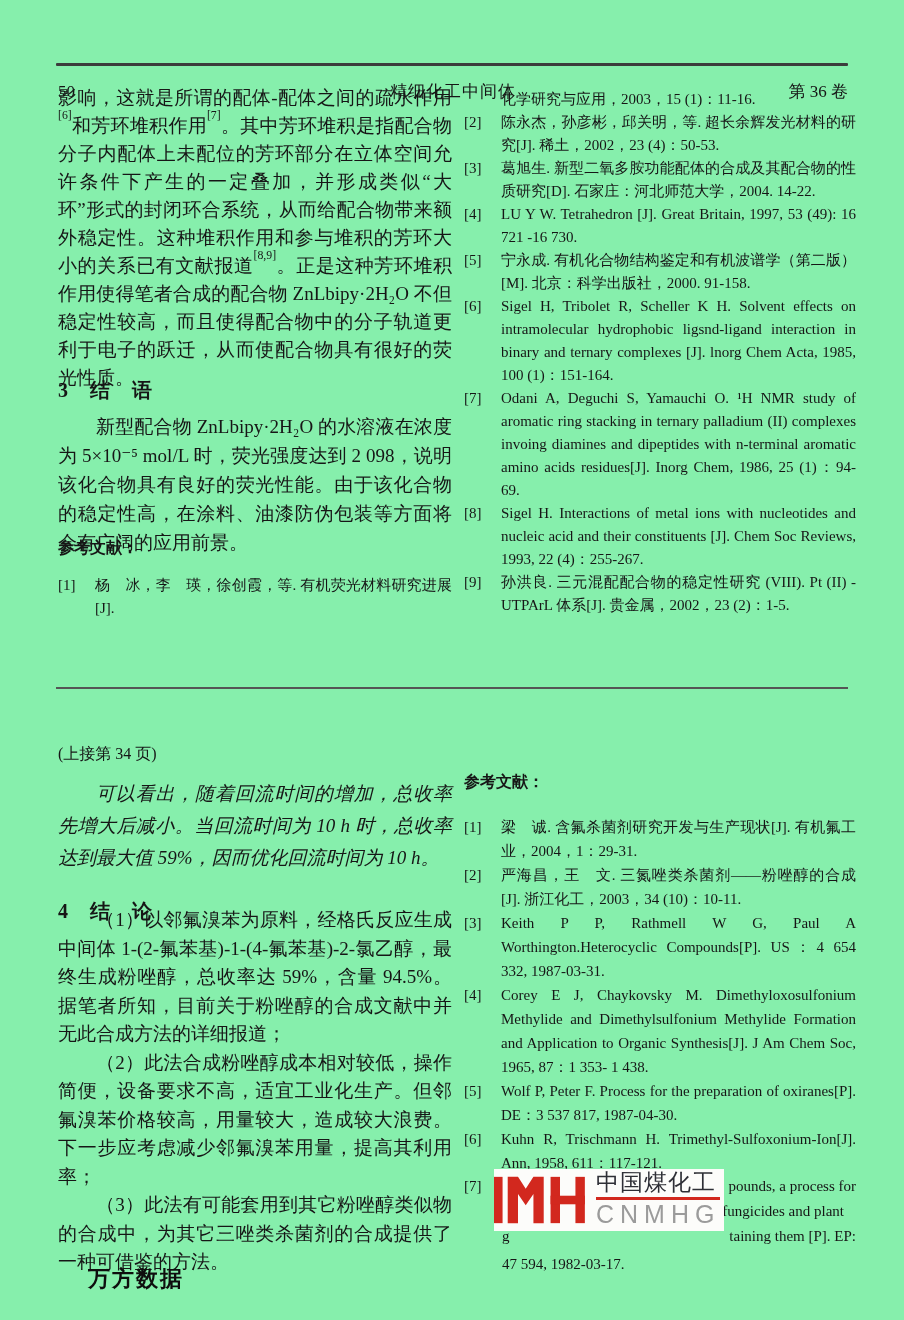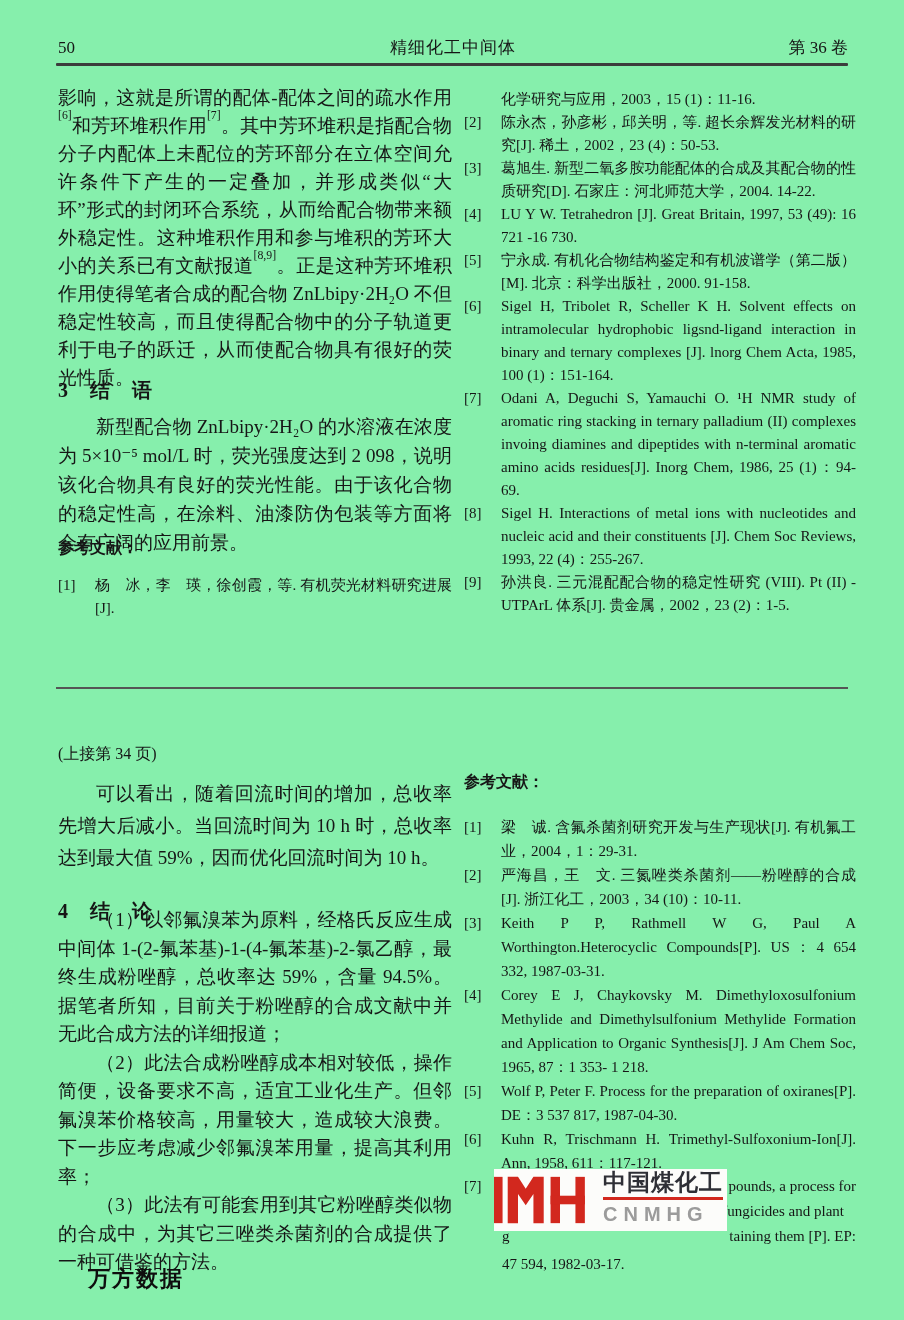--- a/index.html
+++ b/index.html
@@ -10,21 +10,21 @@
     background:#86efac;
     margin:0 auto;
     overflow:hidden;
     color:#161616;
     font-family:"Liberation Serif","DejaVu Serif",serif;
   }
   
   .header-row{position:absolute;top:36px;left:58px;width:790px;display:grid;grid-template-columns:1fr auto 1fr;align-items:baseline;font-size:17px;}
   .header-page{justify-self:start;}
   .header-title{justify-self:center;letter-spacing:1px;}
-  .header-vol{justify-self:end;}
+  .header-vol{justify-self:end;margin-top:44px;}
   .header-rule{position:absolute;top:63px;left:56px;width:792px;height:3px;background:#3c3c3c;border-radius:1px;}
   .mid-rule{position:absolute;top:687px;left:56px;width:792px;height:2px;background:#555;}
 
   
   .col{position:absolute;width:394px;}
   .cjk-par{font-size:19px;line-height:28px;text-align:justify;text-justify:inter-character;}
   .cjk-par.indent{text-indent:2em;}
   sup{font-size:62%;line-height:0;position:relative;top:-0.5em;}
 
   .sec-heading{font-size:20px;font-weight:bold;letter-spacing:1px;}
@@ -40,23 +40,23 @@
   .cont-note{font-size:16px;}
 
   .concl .cjk-par{line-height:28.5px;}
 
   
   .ref7{position:relative;height:112px;font-size:15px;line-height:23px;}
   .frag{position:absolute;white-space:nowrap;}
 
   .watermark{position:absolute;left:30px;top:-6px;display:flex;align-items:flex-start;background:#fcfcfa;padding:2px 4px 2px 0;}
   .wm-logo{flex-shrink:0;}
-  .wm-text{margin-left:13px;display:flex;flex-direction:column;font-weight:bold;}
+  .wm-text{margin-left:6px;display:flex;flex-direction:column;}
   .wm-title{font-size:23px;color:#2e2f36;letter-spacing:1px;padding-bottom:3px;border-bottom:3px solid #d2281e;font-family:"Liberation Sans","DejaVu Sans",sans-serif;}
-  .wm-sub{margin-top:3px;font-size:20px;color:#9b9b9b;letter-spacing:6px;font-family:"Liberation Sans","DejaVu Sans",sans-serif;}
+  .wm-sub{margin-top:3px;font-size:25px;color:#9b9b9b;letter-spacing:6px;font-family:"Liberation Sans","DejaVu Sans",sans-serif;}
 
   .wanfang{position:absolute;left:88px;top:1264px;font-size:22px;font-weight:bold;color:#0e0e0e;font-family:"Liberation Sans","DejaVu Sans",sans-serif;letter-spacing:2px;}
 </style>
 </head>
 <body>
 
 <div class="page">
 
   <div class="header-row">
     <span class="header-page">50</span>
@@ -122,21 +122,21 @@
         <span class="ref-text">孙洪良. 三元混配配合物的稳定性研究 (VIII). Pt (II) - UTPArL 体系[J]. 贵金属，2002，23 (2)：1-5.</span>
       </div>
     </div>
 
   <div class="mid-rule"></div>
 
   <div class="col" style="left:58px;top:744px;">
     <div class="cont-note">(上接第 34 页)</div>
   </div>
   <div class="col" style="left:58px;top:778px;">
-    <div class="cjk-par indent" style="line-height:32px;">可以看出，随着回流时间的增加，总收率先增大后减小。当回流时间为 10 h 时，总收率达到最大值 59%，因而优化回流时间为 10 h。</div>
+    <div class="cjk-par indent" style="line-height:32px;font-style:italic;">可以看出，随着回流时间的增加，总收率先增大后减小。当回流时间为 10 h 时，总收率达到最大值 59%，因而优化回流时间为 10 h。</div>
   </div>
   <div class="col" style="left:58px;top:898px;">
     <div class="sec-heading">4　结　论</div>
   </div>
   <div class="col concl" style="left:58px;top:906px;">
     <div class="cjk-par indent">（1）以邻氟溴苯为原料，经格氏反应生成中间体 1-(2-氟苯基)-1-(4-氟苯基)-2-氯乙醇，最终生成粉唑醇，总收率达 59%，含量 94.5%。据笔者所知，目前关于粉唑醇的合成文献中并无此合成方法的详细报道；</div>
     <div class="cjk-par indent">（2）此法合成粉唑醇成本相对较低，操作简便，设备要求不高，适宜工业化生产。但邻氟溴苯价格较高，用量较大，造成较大浪费。下一步应考虑减少邻氟溴苯用量，提高其利用率；</div>
     <div class="cjk-par indent">（3）此法有可能套用到其它粉唑醇类似物的合成中，为其它三唑类杀菌剂的合成提供了一种可借鉴的方法。</div>
   </div>
 
@@ -150,21 +150,21 @@
         <div class="ref-item">
           <span class="ref-num">[2]</span>
           <span class="ref-text">严海昌，王　文. 三氮唑类杀菌剂——粉唑醇的合成[J]. 浙江化工，2003，34 (10)：10-11.</span>
         </div>
         <div class="ref-item">
           <span class="ref-num">[3]</span>
           <span class="ref-text">Keith P P, Rathmell W G, Paul A Worthington.Heterocyclic Compounds[P]. US：4 654 332, 1987-03-31.</span>
         </div>
         <div class="ref-item">
           <span class="ref-num">[4]</span>
-          <span class="ref-text">Corey E J, Chaykovsky M. Dimethyloxosulfonium Methylide and Dimethylsulfonium Methylide Formation and Application to Organic Synthesis[J]. J Am Chem Soc, 1965, 87：1 353- 1 218.</span>
+          <span class="ref-text">Corey E J, Chaykovsky M. Dimethyloxosulfonium Methylide and Dimethylsulfonium Methylide Formation and Application to Organic Synthesis[J]. J Am Chem Soc, 1965, 87：1 353- 1 438.</span>
         </div>
         <div class="ref-item">
           <span class="ref-num">[5]</span>
           <span class="ref-text">Wolf P, Peter F. Process for the preparation of oxiranes[P]. DE：3 537 817, 1987-04-30.</span>
         </div>
         <div class="ref-item">
           <span class="ref-num">[6]</span>
           <span class="ref-text">Kuhn R, Trischmann H. Trimethyl-Sulfoxonium-Ion[J]. Ann, 1958, 611：117-121.</span>
         </div>
       </div>

